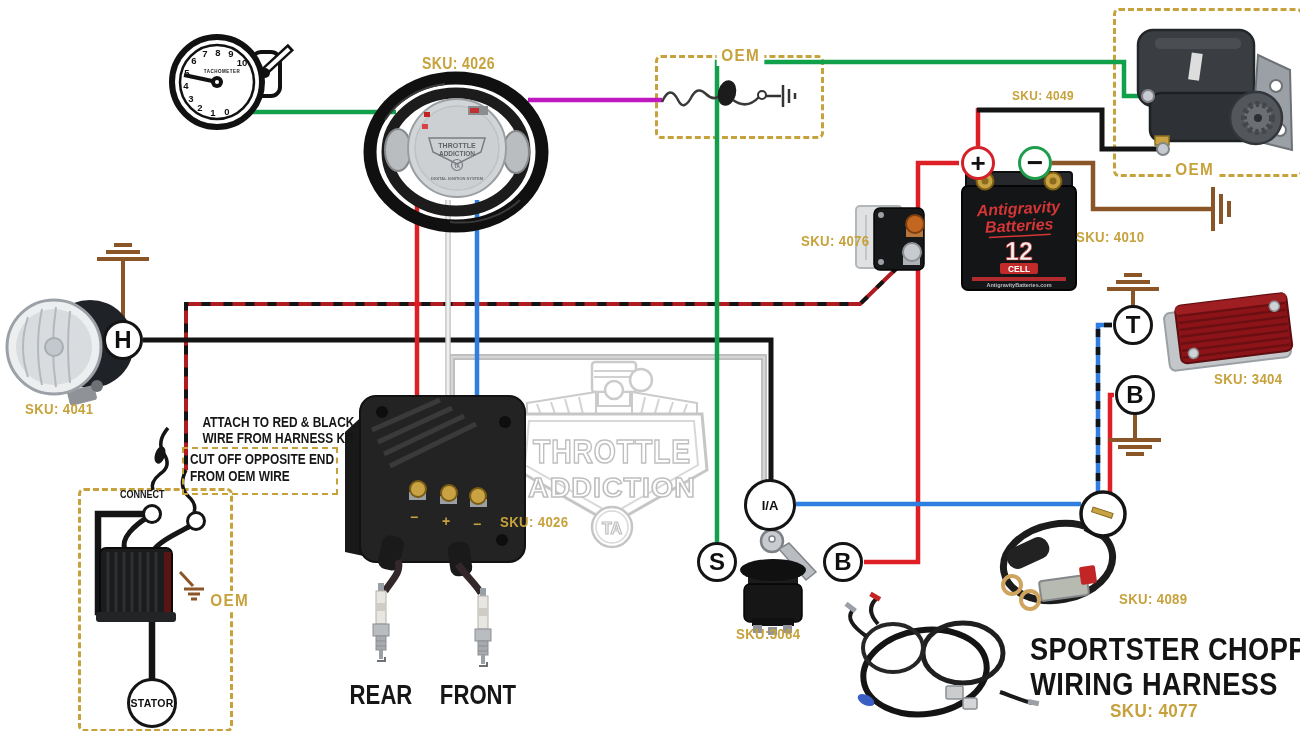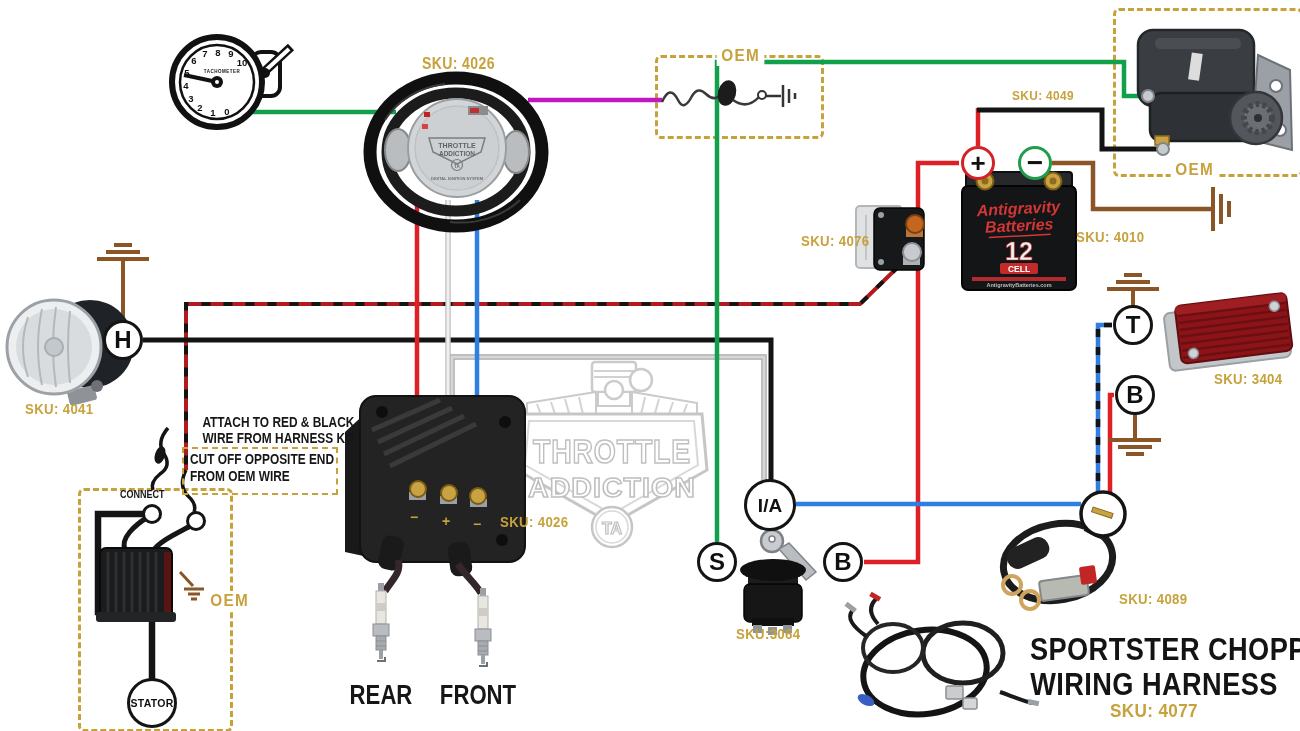--- a/index.html
+++ b/index.html
@@ -395,21 +395,21 @@
     </div>
   <div class="node" style="left:1115px;top:375px;width:40px;height:40px;font-size:24px;">
       <span>B</span>
     </div>
   <div class="node" style="left:697px;top:542px;width:40px;height:40px;font-size:24px;">
       <span>S</span>
     </div>
   <div class="node" style="left:823px;top:542px;width:40px;height:40px;font-size:24px;">
       <span>B</span>
     </div>
-  <div class="node" style="left:744px;top:479px;width:52px;height:52px;font-size:19px;align-items:center;">
+  <div class="node" style="left:744px;top:479px;width:52px;height:52px;font-size:13px;align-items:center;">
       <span>I/A</span>
     </div>
   <div class="node" style="left:961px;top:146px;width:34px;height:34px;font-size:26px;border-color:#d42027;">
       <span>+</span>
     </div>
   <div class="node" style="left:1018px;top:146px;width:34px;height:34px;font-size:28px;border-color:#1f9d4c;">
       <span>−</span>
     </div>
   <div class="node" style="left:127px;top:678px;width:50px;height:50px;font-size:10.5px;letter-spacing:.3px;">
       <span>STATOR</span>

